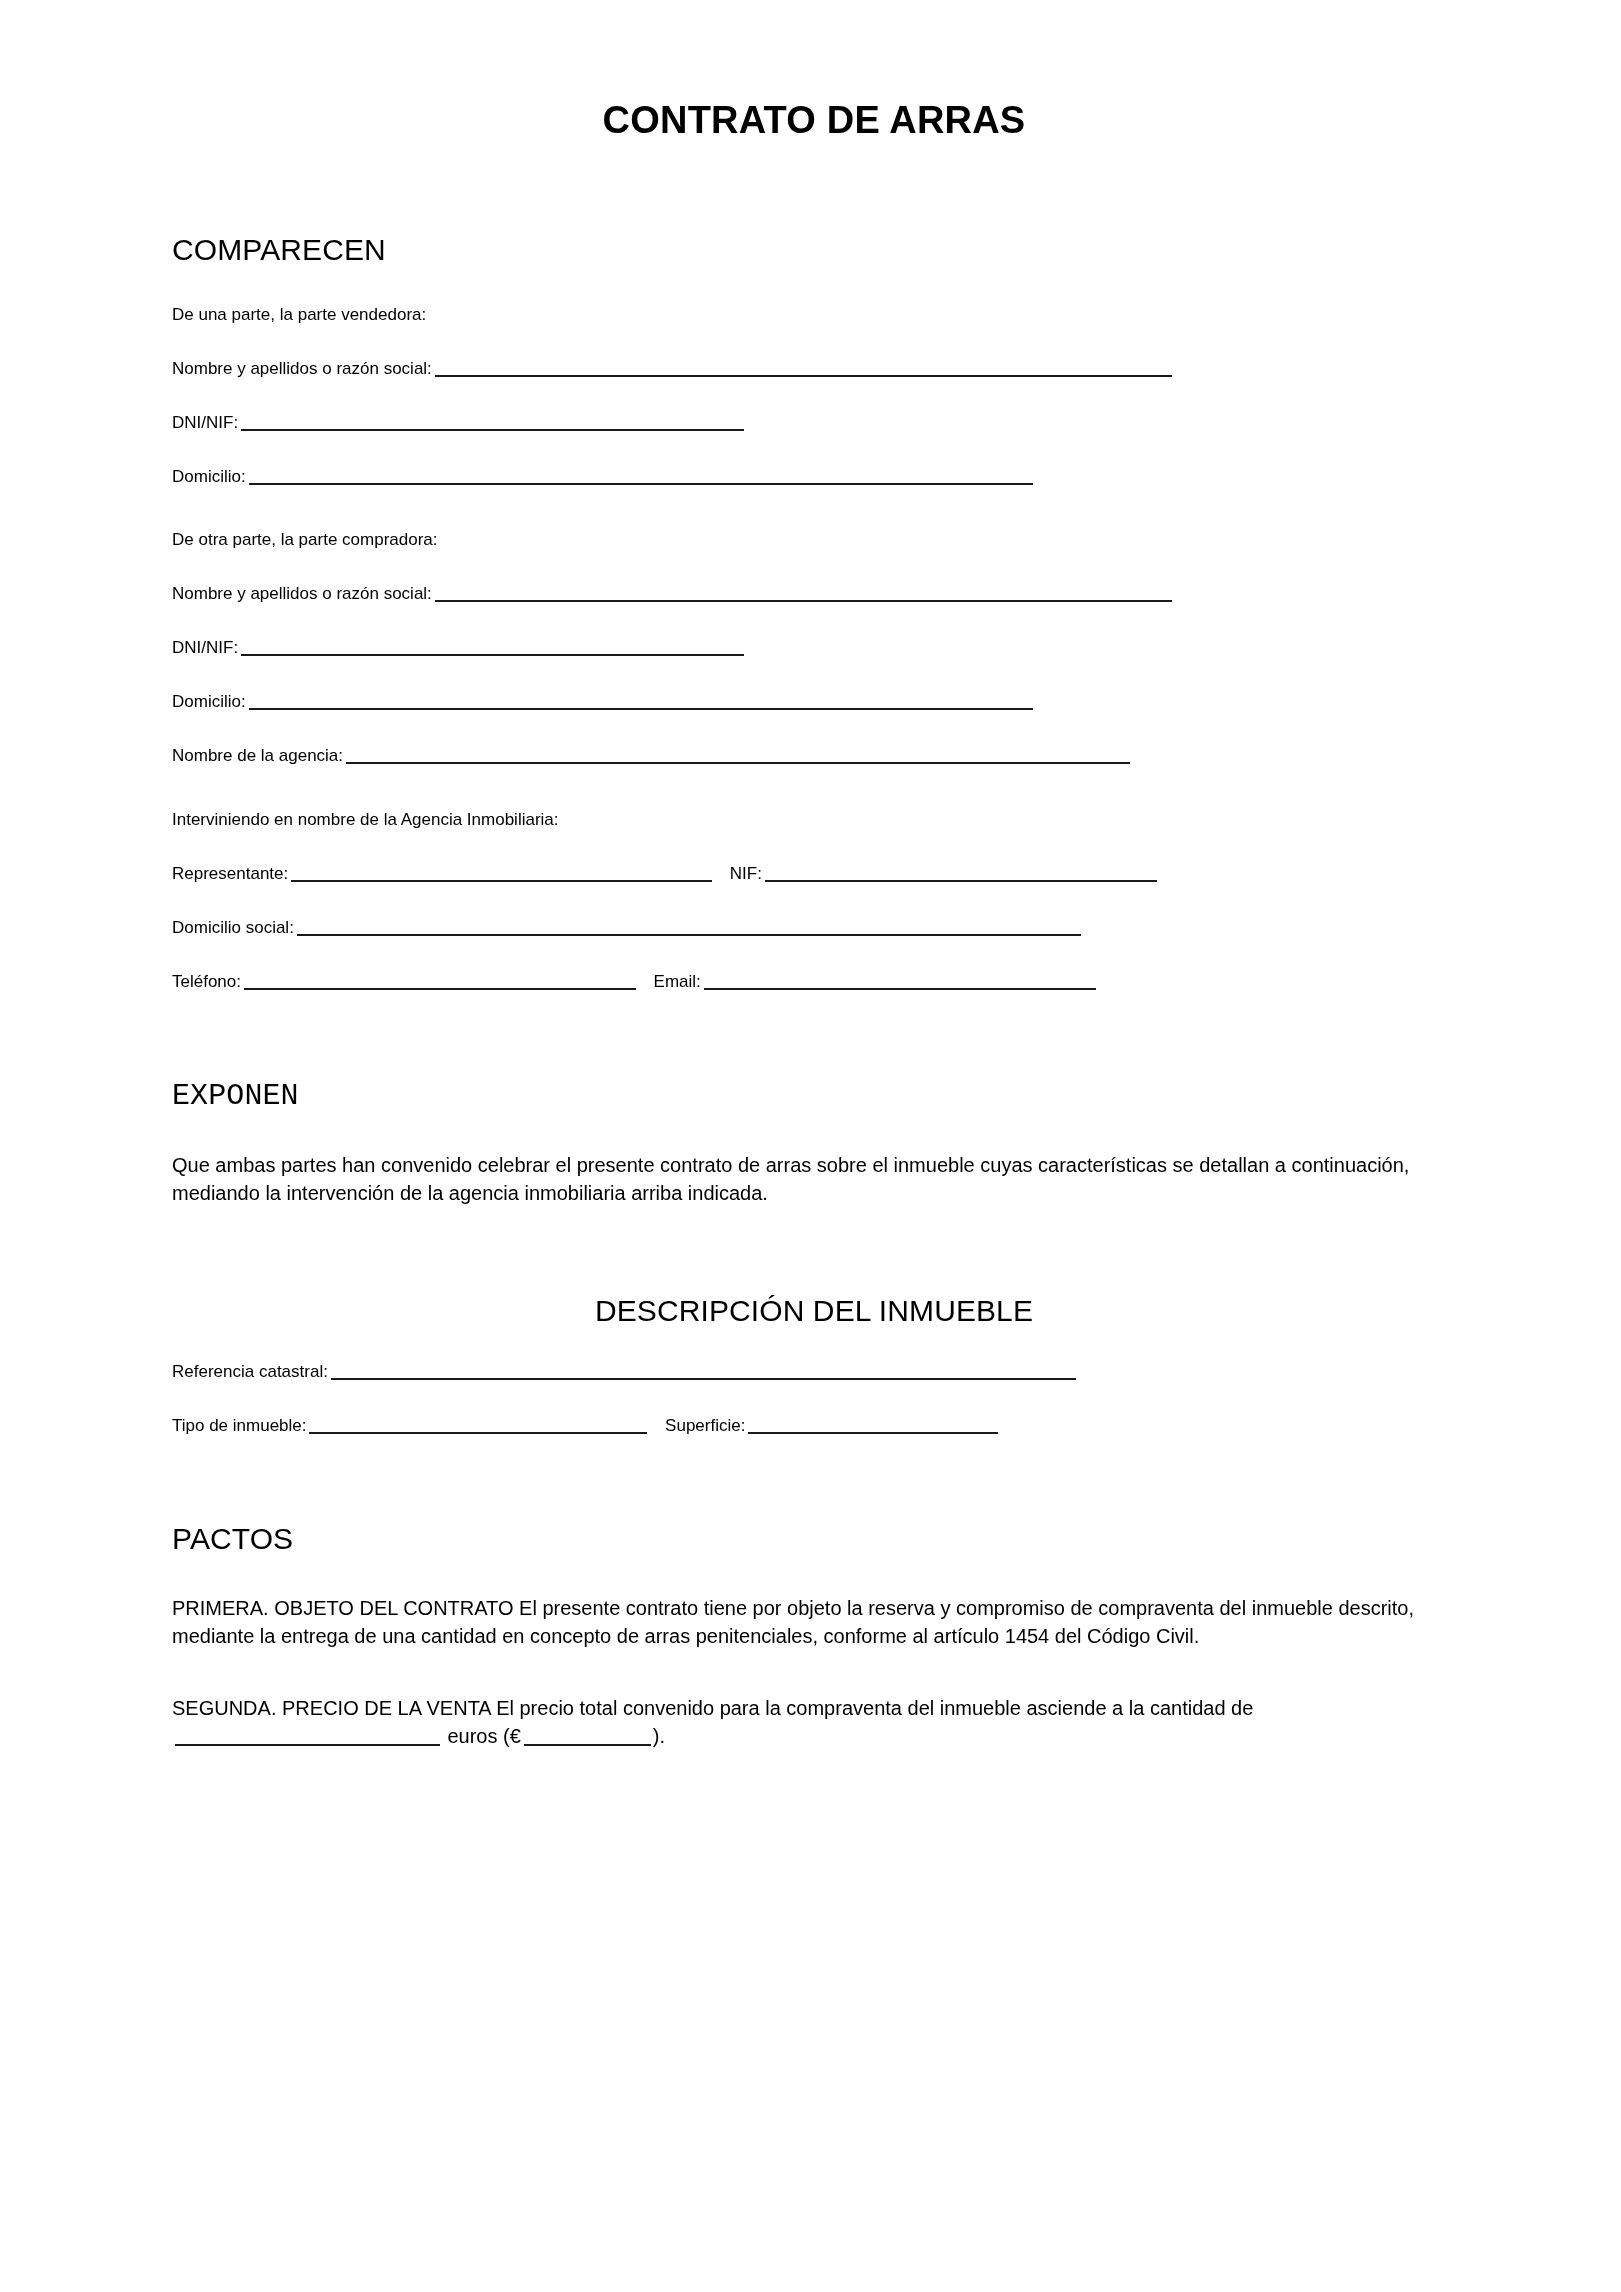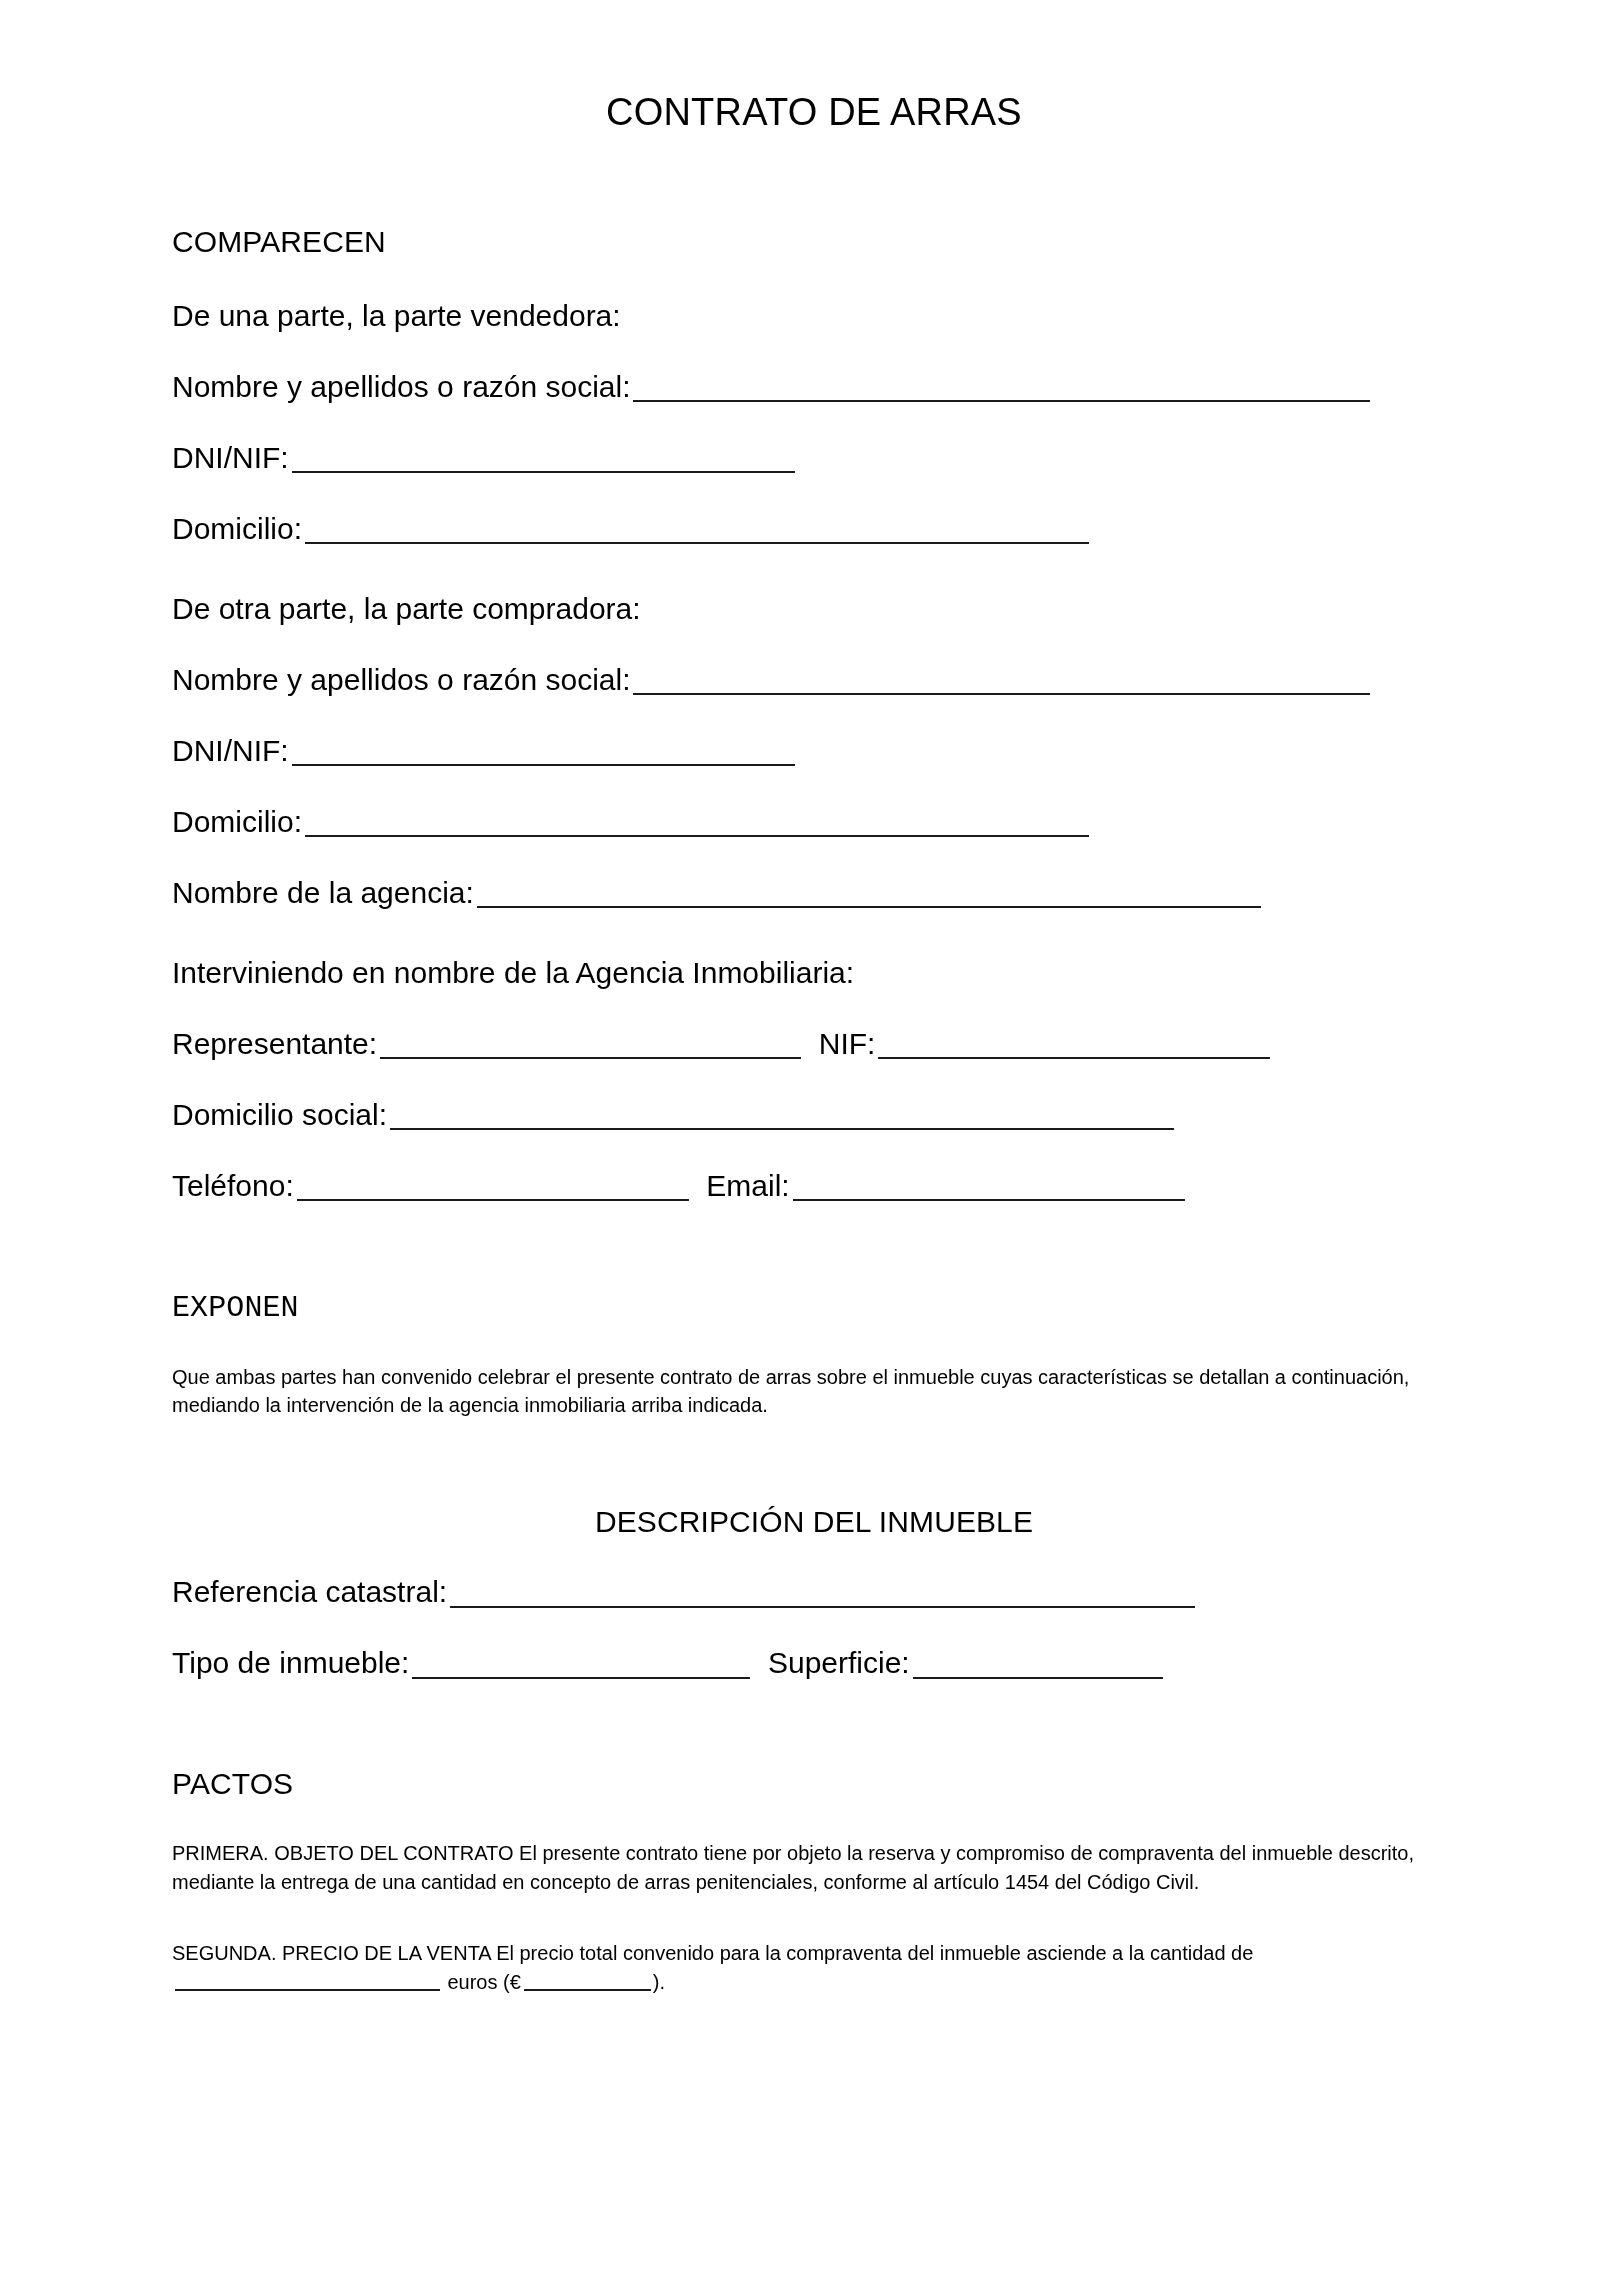--- a/index.html
+++ b/index.html
@@ -25,44 +25,44 @@
   .content {
     position: absolute;
     left: 172px;
     top: 0;
     width: 1284px;
   }
 
   
   .doc-title {
     font-size: 38px;
-    font-weight: 400;
+    font-weight: 700;
     text-align: center;
     letter-spacing: 0.2px;
-    margin: 4px;
+    margin: 12px;
     padding-top: 87px;
     line-height: 1.15;
   }
 
   
   .section-heading {
     font-size: 30px;
     font-weight: 400;
     letter-spacing: 0.1px;
     line-height: 1.2;
     margin: 0;
   }
   .sec-comparecen { margin-top: 89px; }
   .sec-exponen    { margin-top: 85px; font-family: Liberation Mono, monospace; }
   .sec-descripcion{ margin-top: 85px; text-align: center; }
   .sec-pactos     { margin-top: 84px; }
 
   
   .field-line {
-    font-size: 30px;
+    font-size: 17px;
     line-height: 1.3;
     margin-top: 32px;
     white-space: nowrap;
   }
   .field-line.first { margin-top: 36px; }
   .group-gap { margin-top: 41px; }
 
   .para {
     font-size: 20px;
     line-height: 1.42;

